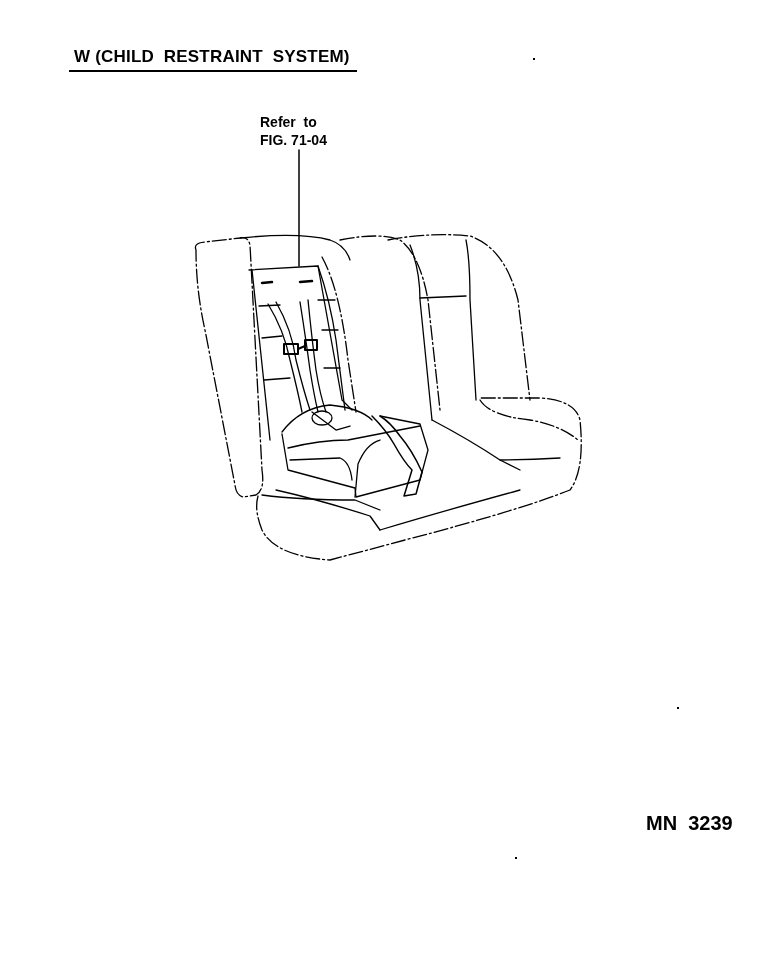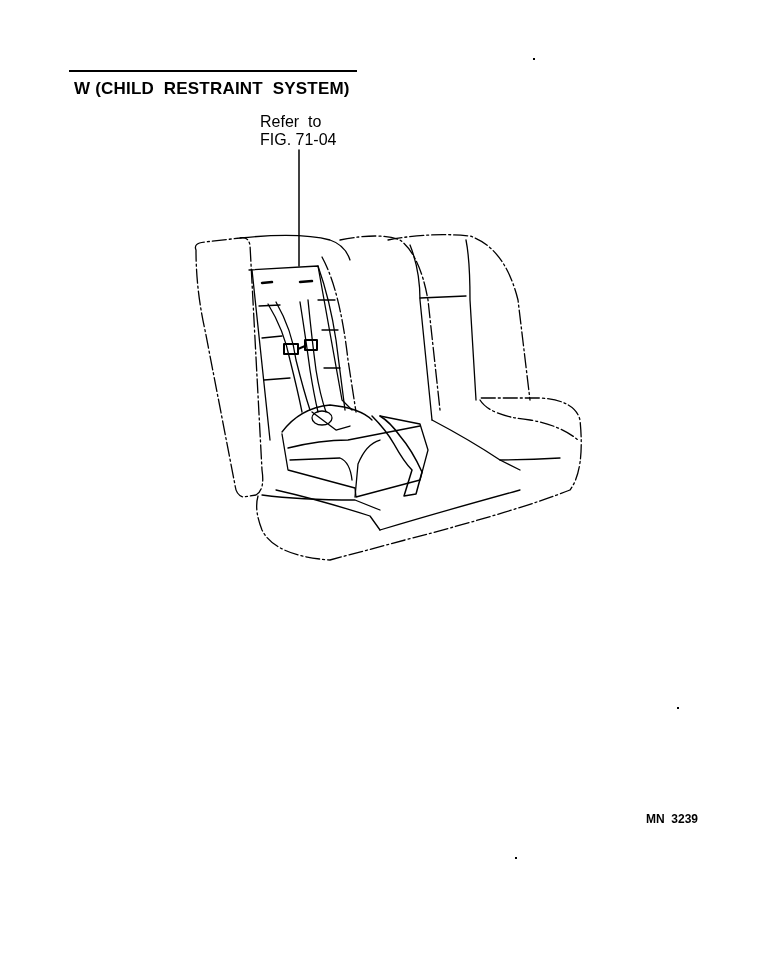--- a/index.html
+++ b/index.html
@@ -1,24 +1,24 @@
 <!DOCTYPE html>
 <html><head>
 <meta charset="utf-8">
 <style>
   html, body { margin: 0; padding: 0; background: #ffffff; }
   body { width: 760px; height: 962px; position: relative; overflow: hidden;
          font-family: "Liberation Sans", sans-serif; color: #000; }
   .title { position: absolute; left: 74px; top: 47px; font-size: 17px; font-weight: bold;
-           letter-spacing: 0.2px; white-space: pre; margin-top: 32px; }
+           letter-spacing: 0.2px; white-space: pre; }
   .title-rule { position: absolute; left: 69px; top: 70px; width: 288px; height: 2px; background: #000; }
-  .callout { position: absolute; left: 260px; top: 113px; font-size: 16px; font-weight: normal; line-height: 18px; }
+  .callout { position: absolute; left: 260px; top: 113px; font-size: 14px; font-weight: bold; line-height: 18px; }
   .callout div { white-space: pre; }
   .drawing { position: absolute; left: 0; top: 0; }
-  .mn { position: absolute; left: 646px; top: 812px; font-size: 12px; font-weight: bold; white-space: pre; }
+  .mn { position: absolute; left: 646px; top: 812px; font-size: 20px; font-weight: bold; white-space: pre; }
   .speck { position: absolute; background: #000; width: 2px; height: 2px; }
 </style>
 </head>
 <body>
 
 <div class="title">W (CHILD  RESTRAINT  SYSTEM)</div>
 <div class="title-rule"></div>
 
 <div class="callout">
   <div>Refer  to</div>

